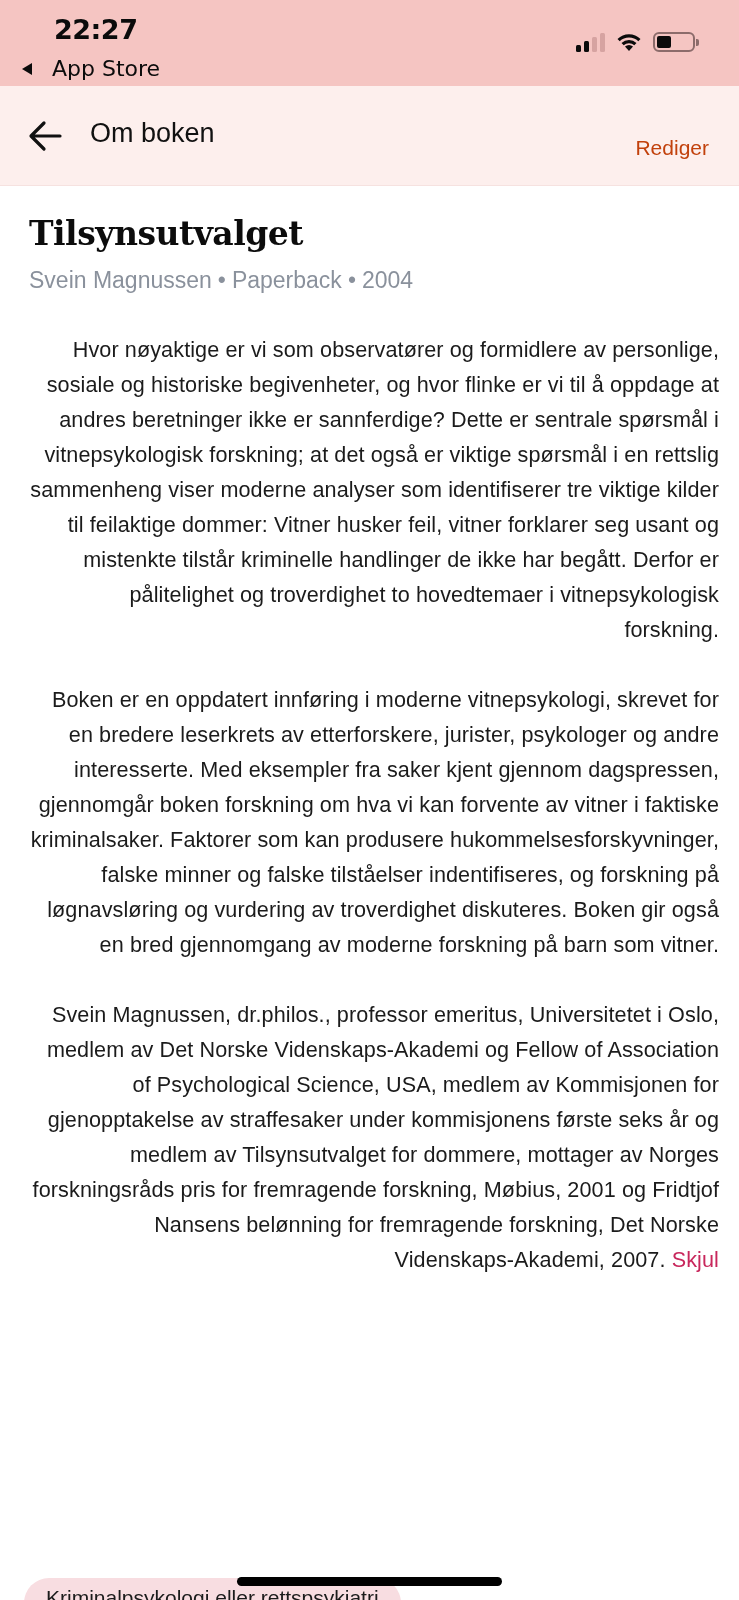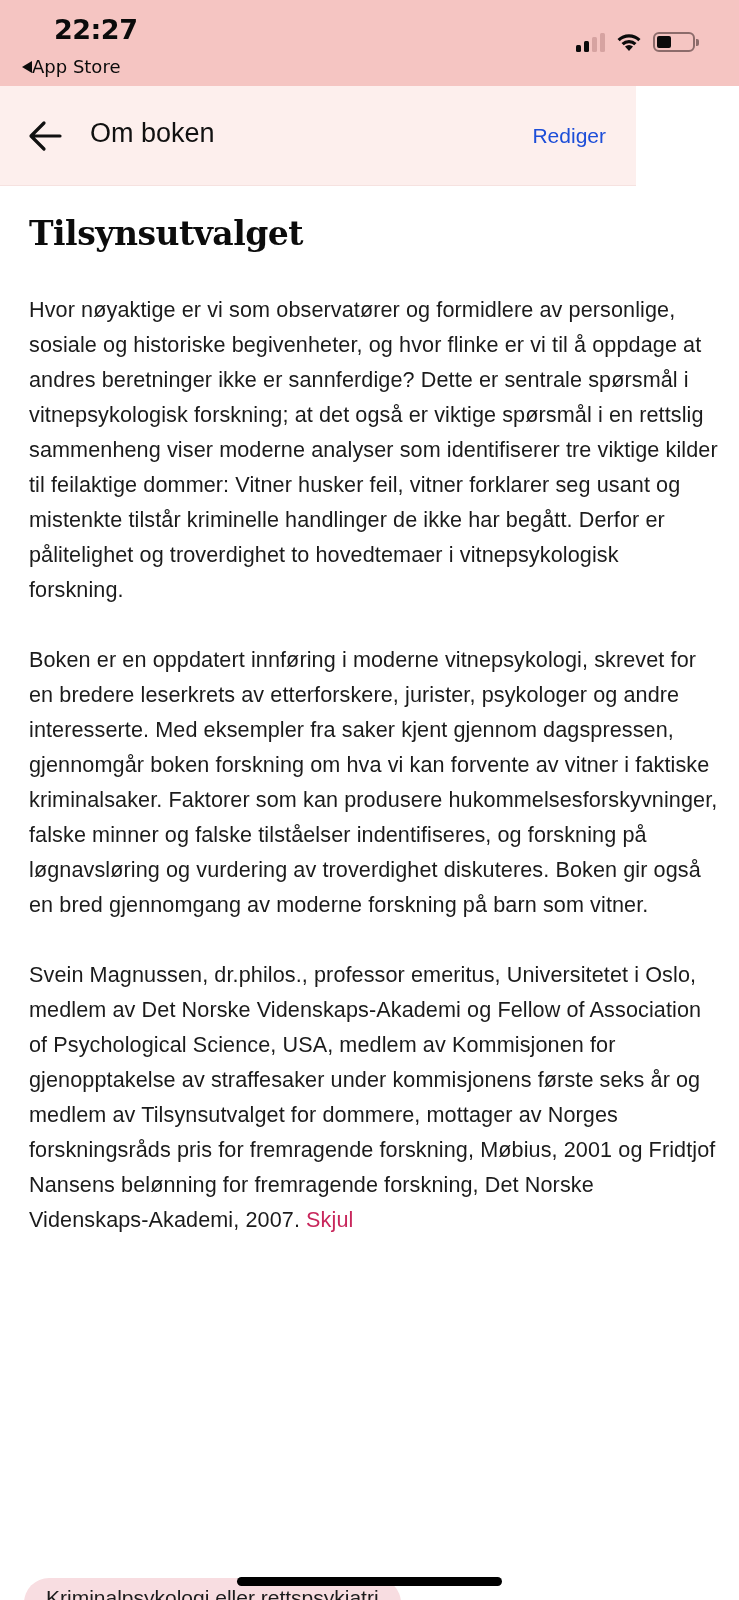--- a/index.html
+++ b/index.html
@@ -11,64 +11,64 @@
       background: #f5c5c2;
       text-align: right;
     }
     .status-time {
       position: absolute; left: 54px; top: 14px;
       font-family: "DejaVu Sans", sans-serif; font-weight: bold; font-size: 27px; color: #0b0b0b;
       letter-spacing: -0.5px;
     }
     .status-back {
       position: absolute; left: 22px; top: 56px;
-      font-family: "DejaVu Sans", sans-serif; font-size: 18px; color: #0b0b0b;
-      display: flex; align-items: center; gap: 0;
+      font-family: "DejaVu Sans", sans-serif; font-size: 22px; color: #0b0b0b;
+      display: flex; align-items: center; gap: 20px;
     }
     .status-back .tri {
       width: 0; height: 0; border-top: 6px solid transparent; border-bottom: 6px solid transparent;
       border-right: 10px solid #0b0b0b; display: inline-block;
     }
     .status-icons { position: absolute; right: 44px; top: 32px; display: flex; align-items: center; gap: 10px; }
     .signal { display: flex; align-items: flex-end; gap: 3px; height: 20px; }
     .signal span { width: 5px; border-radius: 1.5px; background: #0b0b0b; display: block; }
     .signal span.dim { background: #d6a3a1; }
     .battery {
       width: 42px; height: 20px; border: 2px solid #8c6c6b; border-radius: 6px; position: relative; padding: 2px;
     }
     .battery .fill { width: 14px; height: 100%; background: #0b0b0b; border-radius: 2px; }
     .battery::after {
       content: ""; position: absolute; right: -6px; top: 5px; width: 3px; height: 7px;
       background: #8c6c6b; border-radius: 0 2px 2px 0;
     }
 
     .nav-bar {
-      position: absolute; left: 0; top: 86px; width: 636px; height: 100px;
+      position: absolute; left: 0; top: 86px; width: 739px; height: 100px;
       background: #fdefed; border-bottom: 1px solid #f6e2e0;
     }
     .nav-back {
       position: absolute; left: 26px; top: 30px; width: 40px; height: 40px; cursor: pointer;
     }
     .nav-title {
       position: absolute; left: 90px; top: 32px; font-size: 27px; color: #111; font-family: "Liberation Sans", sans-serif;
     }
     .nav-edit {
-      position: absolute; right: 30px; top: 38px; font-size: 21px; color: #1d4ed8; cursor: pointer;
+      position: absolute; right: 30px; top: 50px; font-size: 21px; color: #c2410c; cursor: pointer;
     }
 
     .content { position: absolute; left: 29px; top: 212px; width: 690px; }
     .book-title {
       font-family: "DejaVu Serif", "Liberation Serif", serif; font-weight: bold; font-size: 33px;
       color: #0c0c0c; letter-spacing: -0.5px; line-height: 44px;
     }
     .book-meta {
       margin-top: 8px; font-size: 23px; color: #8a919c; line-height: 32px;
     }
     .meta-sep { margin: 0 6px; }
-    .description { margin-top: 36px; }
+    .description { margin-top: 36px; text-align: right; }
     .description p {
       font-size: 21.6px; line-height: 35px; color: #1b1b1b; margin-bottom: 35px;
       letter-spacing: 0.1px;
     }
     .description p:last-child { margin-bottom: 0; }
     .hide-link { color: #c8275c; font-weight: normal; cursor: pointer; }
 
     .tag-chip {
       position: absolute; left: 24px; top: 1578px; height: 50px; padding: 8px 22px;
       background: #f8dde1; border-radius: 25px; font-size: 21px; color: #1b1b1b; white-space: nowrap;
@@ -110,20 +110,23 @@
     <svg width="40" height="40" viewBox="0 0 40 40">
       <path d="M34 20 H6 M18 7 L5 20 L18 33" stroke="#111" stroke-width="3.2" fill="none" stroke-linecap="round" stroke-linejoin="round"></path>
     </svg>
   </div>
   <div class="nav-title">Om boken</div>
   <div class="nav-edit">Rediger</div>
 </div>
 
 <div class="content">
   <h1 class="book-title">Tilsynsutvalget</h1>
+  <div class="book-meta">
+    <span>Svein Magnussen</span><span class="meta-sep">•</span><span>Paperback</span><span class="meta-sep">•</span><span>2004</span>
+  </div>
 
   <div class="description">
     <p>Hvor nøyaktige er vi som observatører og formidlere av personlige, sosiale og historiske begivenheter, og hvor flinke er vi til å oppdage at andres beretninger ikke er sannferdige? Dette er sentrale spørsmål i vitnepsykologisk forskning; at det også er viktige spørsmål i en rettslig sammenheng viser moderne analyser som identifiserer tre viktige kilder til feilaktige dommer: Vitner husker feil, vitner forklarer seg usant og mistenkte tilstår kriminelle handlinger de ikke har begått. Derfor er pålitelighet og troverdighet to hovedtemaer i vitnepsykologisk forskning.</p>
     <p>Boken er en oppdatert innføring i moderne vitnepsykologi, skrevet for en bredere leserkrets av etterforskere, jurister, psykologer og andre interesserte. Med eksempler fra saker kjent gjennom dagspressen, gjennomgår boken forskning om hva vi kan forvente av vitner i faktiske kriminalsaker. Faktorer som kan produsere hukommelsesforskyvninger, falske minner og falske tilståelser indentifiseres, og forskning på løgnavsløring og vurdering av troverdighet diskuteres. Boken gir også en bred gjennomgang av moderne forskning på barn som vitner.</p>
     <p><span>Svein Magnussen, dr.philos., professor emeritus, Universitetet i Oslo, medlem av Det Norske Videnskaps-Akademi og Fellow of Association of Psychological Science, USA, medlem av Kommisjonen for gjenopptakelse av straffesaker under kommisjonens første seks år og medlem av Tilsynsutvalget for dommere, mottager av Norges forskningsråds pris for fremragende forskning, Møbius, 2001 og Fridtjof Nansens belønning for fremragende forskning, Det Norske Videnskaps-Akademi, 2007.</span> <span class="hide-link">Skjul</span></p>
   </div>
 </div>
 
 <div class="tag-chip">Kriminalpsykologi eller rettspsykiatri</div>
 

